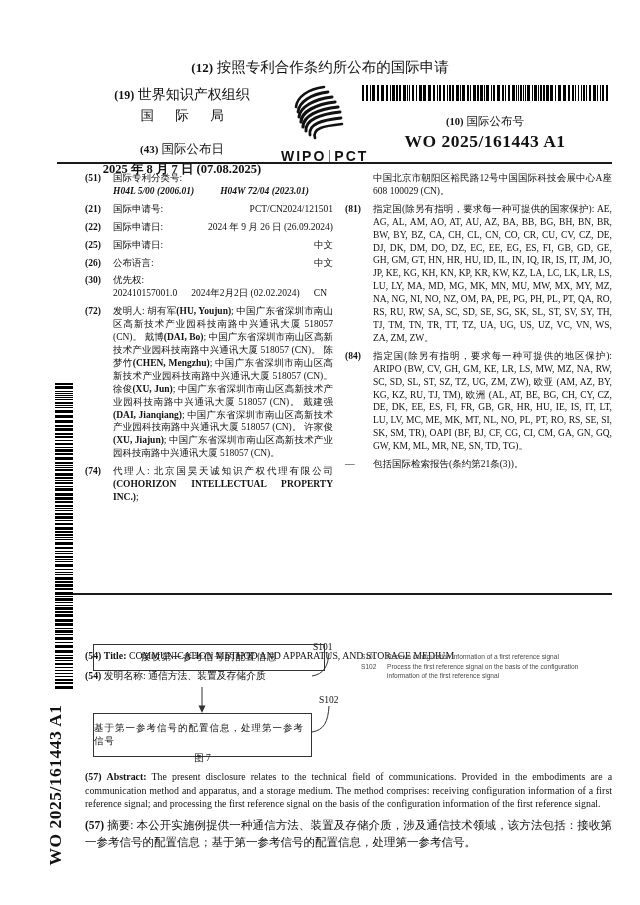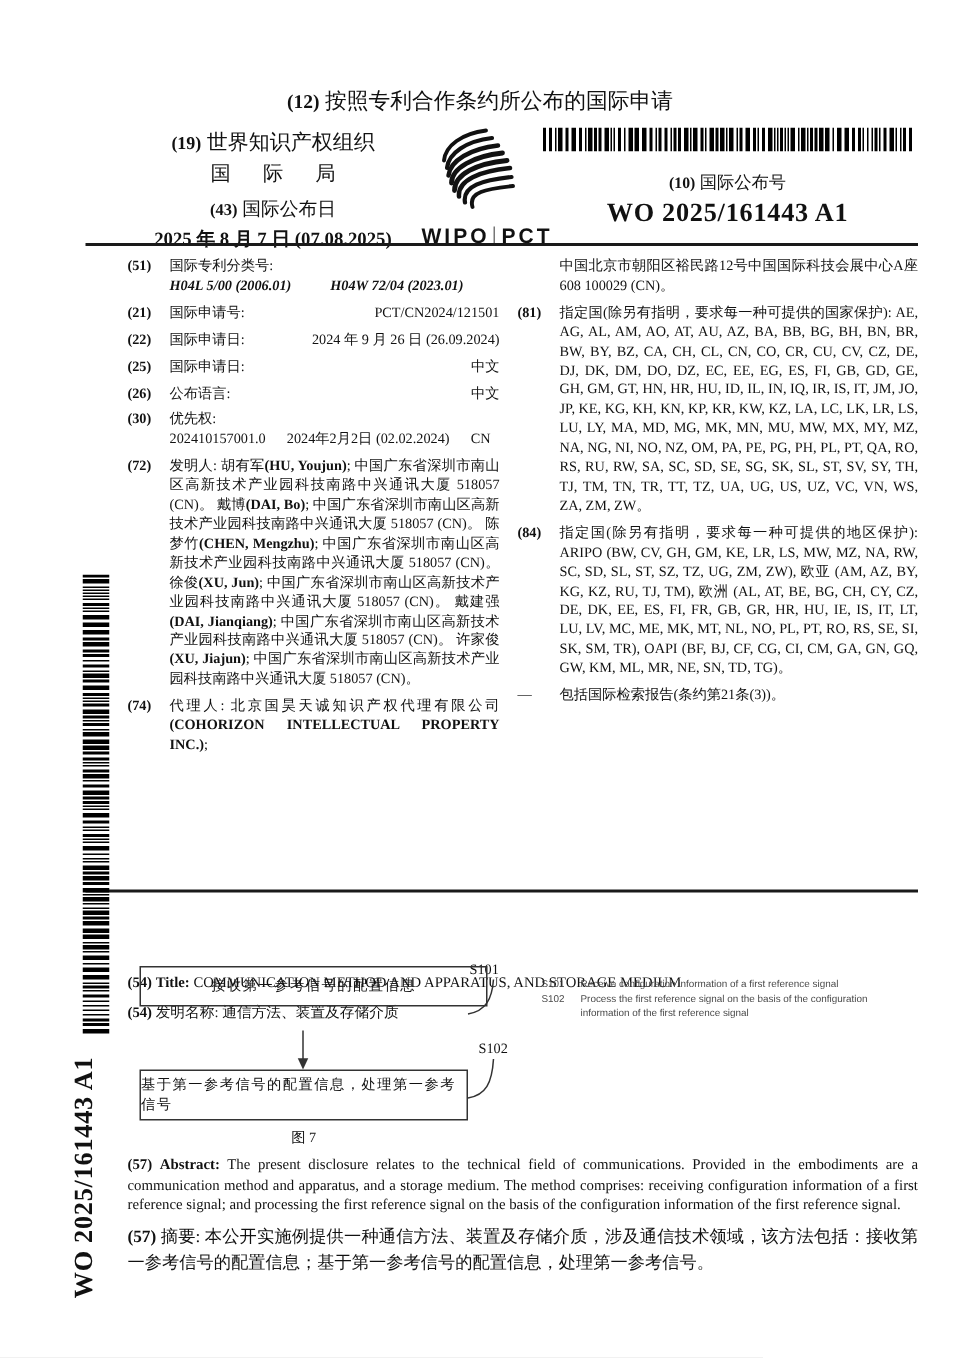--- a/index.html
+++ b/index.html
@@ -12,21 +12,21 @@
   .b { font-weight:bold; }
   .rule { position:absolute; left:57px; width:555px; height:2px; background:#1a1a1a; }
 
   
   .hdr12 { position:absolute; top:58px; left:0; width:100%; text-align:center; font-size:14.5px; }
   .hdr12 .num { font-weight:bold; font-size:13px; }
   .org { position:absolute; top:86px; left:92px; width:180px; text-align:center; }
   .org-l1 { font-size:14px; }
   .org-l1 .num { font-weight:bold; font-size:12px; }
   .org-l2 { font-size:13.5px; letter-spacing:9px; margin-top:3px; text-indent:9px; }
-  .org-l3 { font-size:12.5px; margin-top:6px; }
+  .org-l3 { font-size:12.5px; margin-top:16px; }
   .org-l3 .num { font-weight:bold; font-size:11px; }
   .org-l4 { font-size:12.5px; font-weight:bold; margin-top:3px; }
   .logo { position:absolute; top:84px; left:281px; width:76px; text-align:center; }
   .logo-cap { margin-top:2px; font-family:"Liberation Sans",sans-serif; font-weight:bold; font-size:14px; letter-spacing:2px; white-space:nowrap; }
   .logo-cap .sep { display:inline-block; width:1px; height:12px; background:#777; margin:0 4px 0 3px; vertical-align:-1px; }
   .pubblk { position:absolute; top:85px; left:362px; width:246px; text-align:center; }
   .bc-top { width:246px; height:16px; display:flex; overflow:hidden; }
   .bc-top div { background:#000; height:100%; flex:none; }
   .pub-lbl { margin-top:13px; font-size:11.5px; }
   .pub-lbl .num { font-weight:bold; font-size:10.5px; }
@@ -47,21 +47,21 @@
 
   
   .titles { position:absolute; top:601px; left:85px; width:527px; font-size:9.8px; line-height:1.4;margin-top:48px; }
   .t-row { margin-bottom:6px; }
   .t-row .num { font-weight:bold; }
 
   
   .figure { position:absolute; top:640px; left:85px; width:527px; height:132px; }
   .fc-box { position:absolute; border:1px solid #333; display:flex; align-items:center; justify-content:center; font-size:9.5px; letter-spacing:1px; }
   .fc-box1 { left:8px; top:4px; width:232px; height:27px; }
-  .fc-box2 { left:8px; top:73px; width:219px; height:34px; }
+  .fc-box2 { left:8px; top:73px; width:219px; height:44px; }
   .fc-tag { position:absolute; font-size:9.5px; }
   .fc-tag1 { left:228px; top:2px; }
   .fc-tag2 { left:234px; top:55px; }
   .fc-svg { position:absolute; inset:0; pointer-events:none; }
   .fc-cap { position:absolute; left:8px; top:112px; width:219px; text-align:center; font-size:9.5px; }
   .legend { position:absolute; left:276px; top:12px; width:248px; font-family:"Liberation Sans",sans-serif; font-size:6.6px; line-height:1.45; color:#4a4a4a; }
   .leg-row { display:flex; }
   .leg-tag { width:26px; flex:none; }
   .leg-txt { flex:1; }
 

